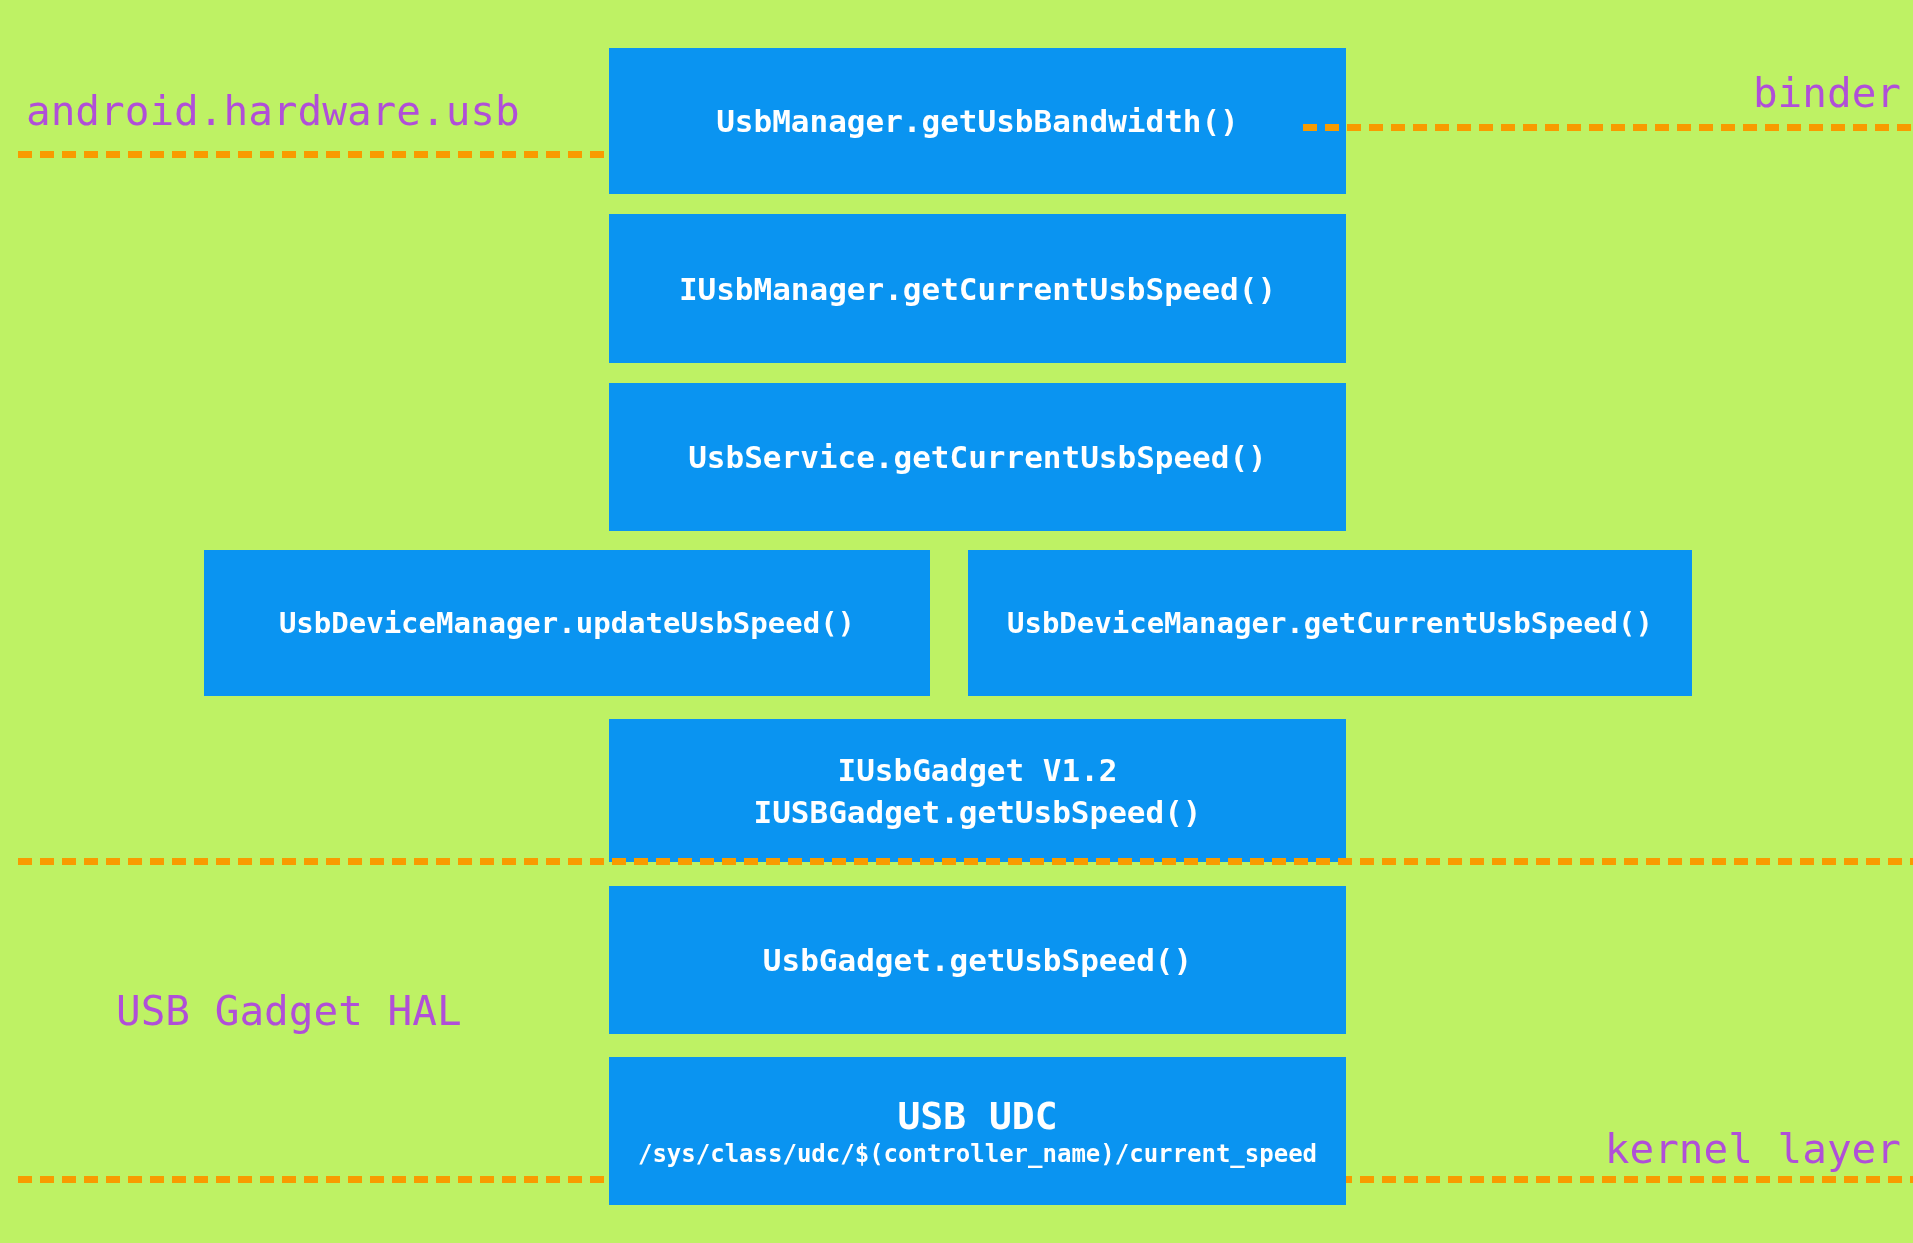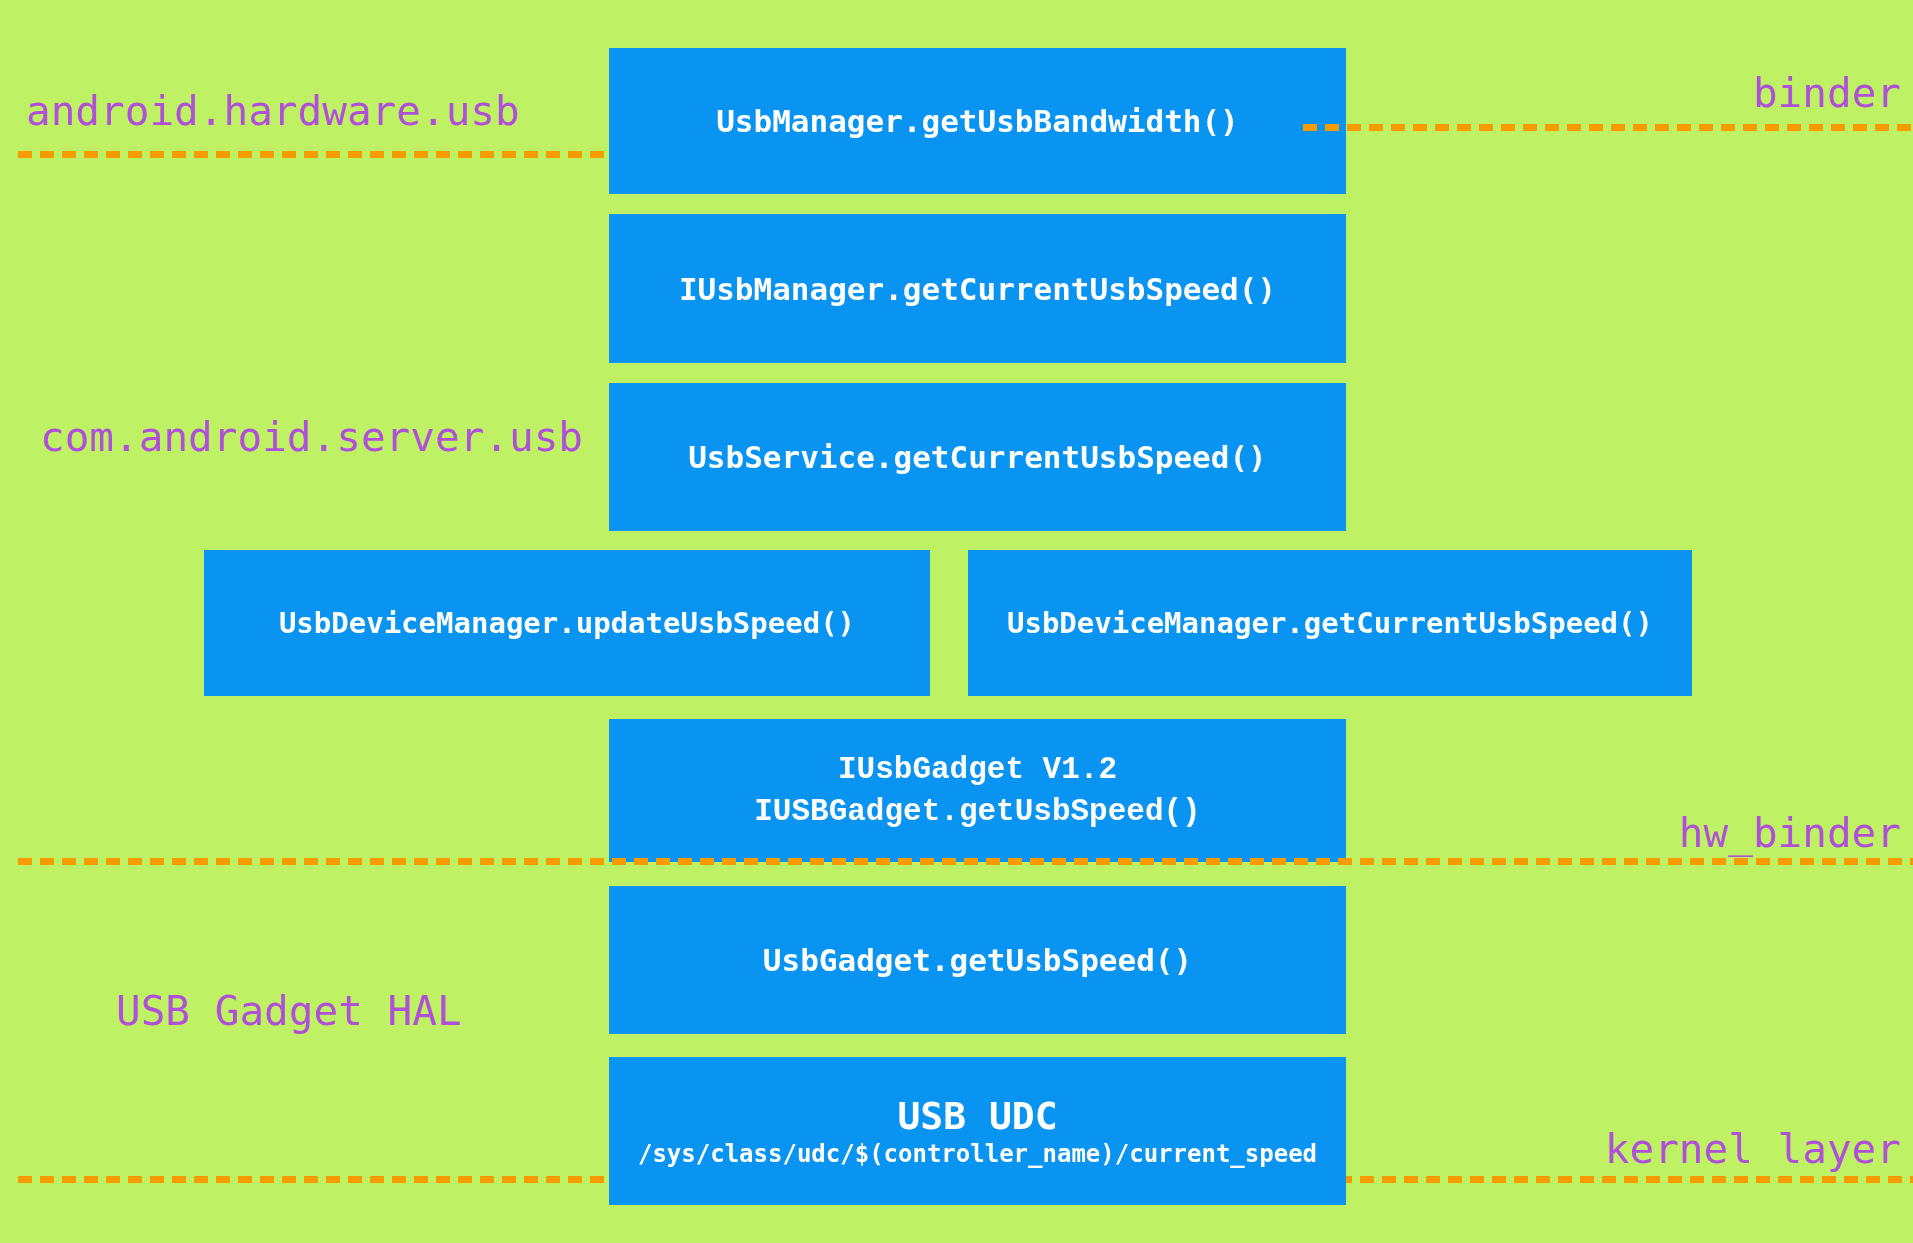--- a/index.html
+++ b/index.html
@@ -46,40 +46,38 @@
     text-align:center;
     font-weight:bold;
     z-index:2;
   }
   .box span{display:block;white-space:nowrap;}
   .b1{left:609px;top:48px;  width:737px;height:146px;font-size:31px;}
   .b2{left:609px;top:214px; width:737px;height:149px;font-size:31px;}
   .b3{left:609px;top:383px; width:737px;height:148px;font-size:31px;text-align:right;}
   .b4l{left:204px;top:550px;width:726px;height:146px;font-size:29px;}
   .b4r{left:968px;top:550px;width:724px;height:146px;font-size:29px;}
-  .b5{left:609px;top:719px; width:737px;height:143px;font-size:31px;line-height:42px;font-family:Liberation Mono, monospace;}
+  .b5{left:609px;top:719px; width:737px;height:143px;font-size:31px;line-height:42px;}
   .b6{left:609px;top:886px; width:737px;height:148px;font-size:31px;}
   .b7{left:609px;top:1057px;width:737px;height:148px;}
   .udc-title{font-size:38px;line-height:46px;}
   .udc-path {font-size:24px;line-height:31px;}
 </style>
 </head>
 <body>
 
 <div class="canvas">
 
   <div class="dash-line binder-left"></div>
   <div class="dash-line binder-right"></div>
   <div class="dash-line hw-binder"></div>
   <div class="dash-line kernel"></div>
 
   <div class="layer-label l-ahu">android.hardware.usb</div>
   <div class="layer-label l-binder">binder</div>
-  <div class="layer-label l-casu">com.android.server.usb</div>
-  <div class="layer-label l-hwb">hw_binder</div>
   <div class="layer-label l-hal">USB Gadget HAL</div>
   <div class="layer-label l-kern">kernel layer</div>
 
   <div class="box b2">
     <span>IUsbManager.getCurrentUsbSpeed()</span>
   </div>
 
   <div class="box b1">
     <span>UsbManager.getUsbBandwidth()</span>
   </div>

